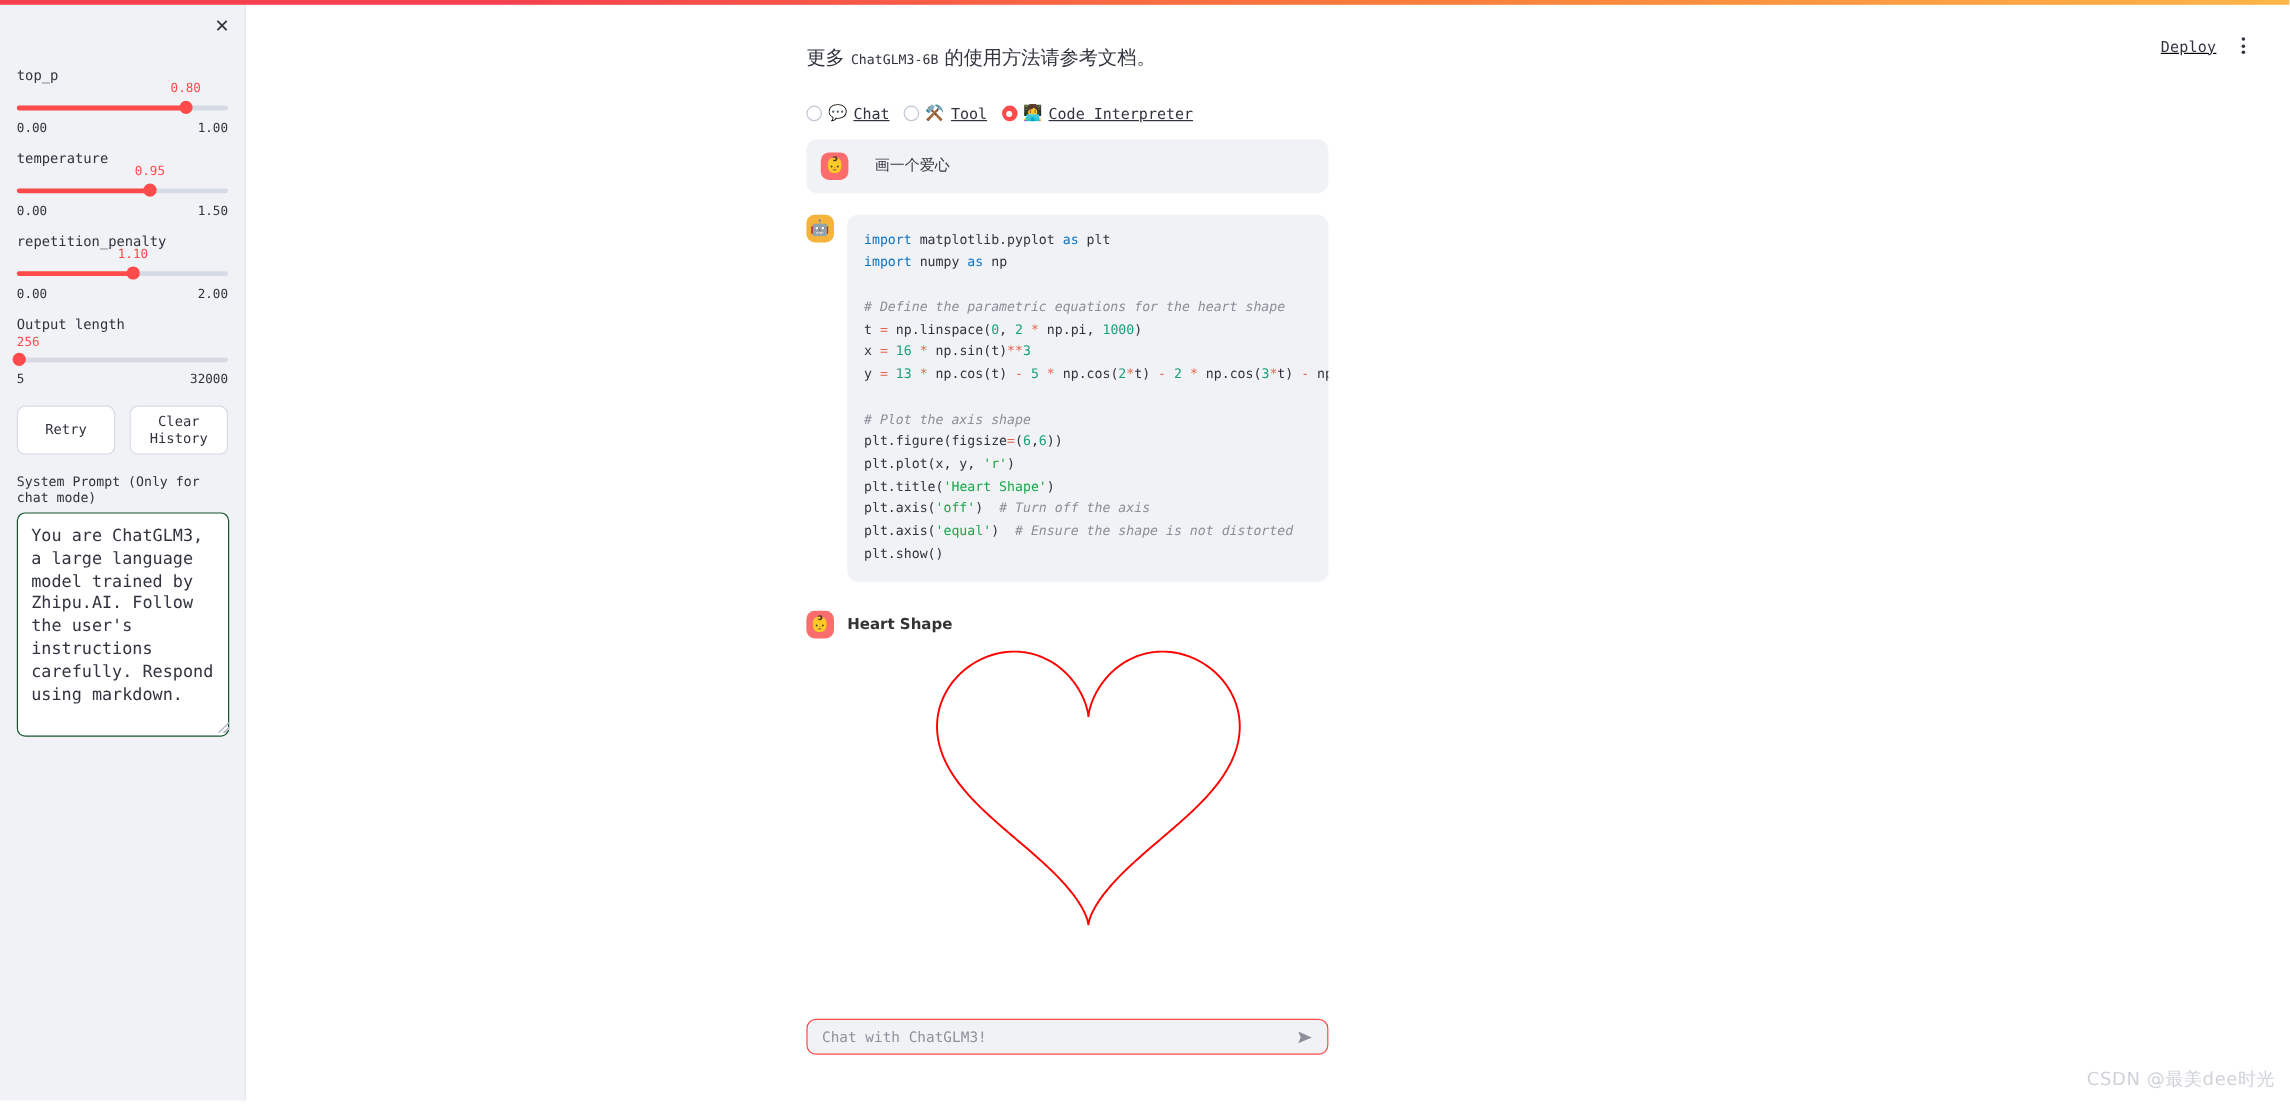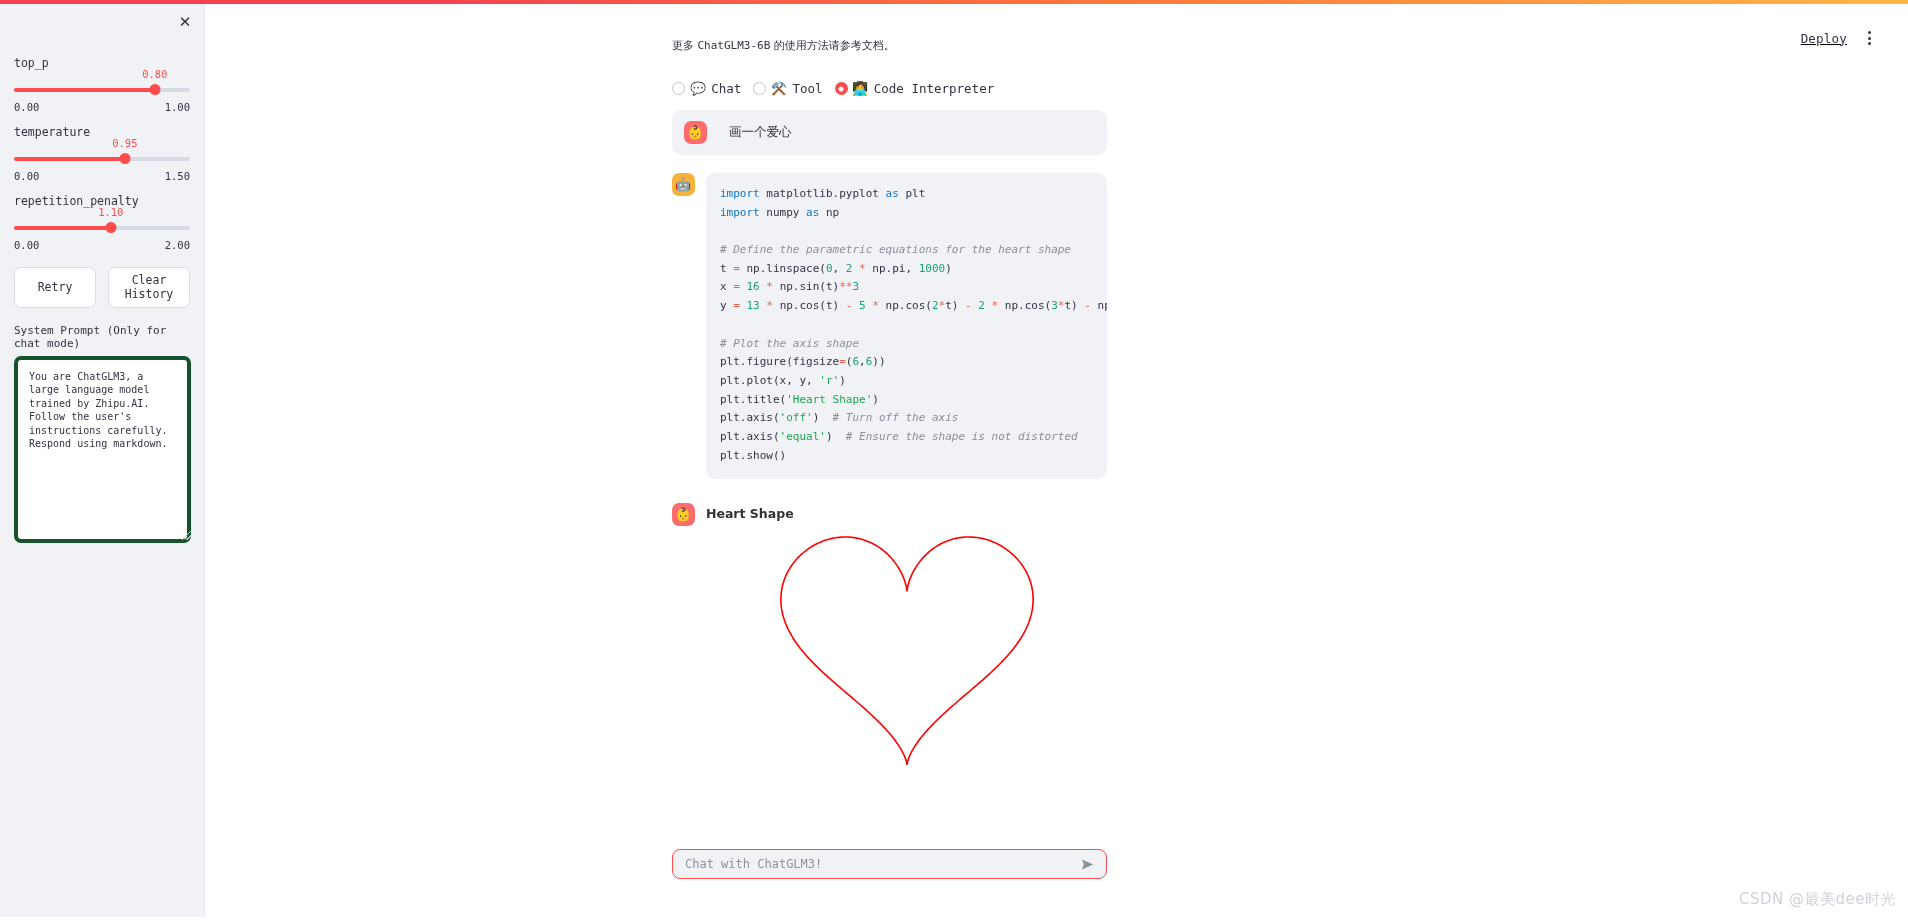--- a/index.html
+++ b/index.html
@@ -107,23 +107,23 @@
     text-align: center; line-height: 1.25; padding: 5px 4px;
     font-family: "DejaVu Sans Mono", monospace;
   }
   .sys-label {
     font-size: 11px; color: #31333f;
     margin-top: 16px; margin-bottom: 6px;
     font-family: "DejaVu Sans Mono", monospace;
   }
   .sys-box {
     width: 177px; height: 187px;
-    background: #fff; border: 4px solid #14532d; border-radius: 7px;
+    background: #fff; border: 1px solid #14532d; border-radius: 7px;
     padding: 10px 11px;
-    font-size: 10px; line-height: 1.35; color: #31333f;
+    font-size: 14px; line-height: 1.35; color: #31333f;
     font-family: "DejaVu Sans Mono", monospace;
     position: relative; overflow: hidden;
     white-space: pre-wrap; word-break: break-word;
   }
   .resize-grip {
     position: absolute; right: 2px; bottom: 2px;
     width: 9px; height: 9px;
     background:
       linear-gradient(135deg, transparent 0 45%, #b9bfcd 45% 55%, transparent 55% 100%),
       linear-gradient(135deg, transparent 0 70%, #b9bfcd 70% 80%, transparent 80% 100%);
@@ -138,21 +138,21 @@
   }
   .center-col {
     position: absolute; left: 467px; top: 0;
     width: 435px;
   }
   .doc-note {
     font-size: 11px; color: #31333f;
     margin-top: 34px;
     font-family: "DejaVu Sans Mono", monospace;
   }
-  .doc-note .cjk { font-family: "DejaVu Sans", sans-serif; font-size: 11px; }
+  .doc-note .cjk { font-family: "DejaVu Sans", sans-serif; font-size: 16px; }
 
   .radio-row {
     display: flex; align-items: center; gap: 12px;
     margin-top: 28px;
   }
   .radio-opt { display: flex; align-items: center; gap: 5px; cursor: pointer; }
   .radio-dot {
     width: 13px; height: 13px; border-radius: 50%;
     border: 1px solid #bfc5d2; background: #fff;
     flex: none;
@@ -160,21 +160,21 @@
   .radio-dot.on {
     border: none; background: #ff4b4b;
     position: relative;
   }
   .radio-dot.on::after {
     content:''; position:absolute; left:50%; top:50%;
     width:5px; height:5px; border-radius:50%; background:#fff;
     transform: translate(-50%,-50%);
   }
   .radio-emoji { font-size: 13px; line-height: 1; font-family: "DejaVu Sans", sans-serif; }
-  .radio-text { font-size: 12.5px; color: #31333f; font-family: "DejaVu Sans Mono", monospace; }
+  .radio-text { font-size: 12.5px; color: #31333f; font-family: "DejaVu Sans Mono", monospace; text-decoration: underline; }
 
   
   .msg-user {
     margin-top: 14px;
     background: #f0f2f6; border-radius: 9px;
     padding: 11px 12px;
     display: flex; align-items: center; gap: 11px;
     width: 435px;
   }
   .avatar {
@@ -308,20 +308,33 @@
           <div class="slider-rail"></div>
           <div class="slider-fill" style="width:55%"></div>
           <div class="slider-thumb" style="left:55%"></div>
         </div>
         <div class="slider-ends">
           <span>0.00</span>
           <span>2.00</span>
         </div>
       </div>
 
+      <div class="slider-group">
+        <div class="out-len-label">Output length</div>
+        <div class="out-len-value">256</div>
+        <div class="slider-track-wrap" style="height:14px">
+          <div class="slider-rail" style="top:4px"></div>
+          <div class="slider-fill" style="top:4px;width:1%"></div>
+          <div class="slider-thumb" style="top:0px;left:1%"></div>
+        </div>
+        <div class="slider-ends">
+          <span>5</span>
+          <span>32000</span>
+        </div>
+      </div>
 
       <div class="btn-row">
         <div class="sb-btn">Retry</div>
         <div class="sb-btn">Clear History</div>
       </div>
 
       <div class="sys-label">System Prompt (Only for chat mode)</div>
       <div class="sys-box">You are ChatGLM3, a large language model trained by Zhipu.AI. Follow the user's instructions carefully. Respond using markdown.</div>
       <div style="position:relative;width:177px;height:0">
         <div class="resize-grip" style="position:absolute;right:0;top:-12px"></div>

